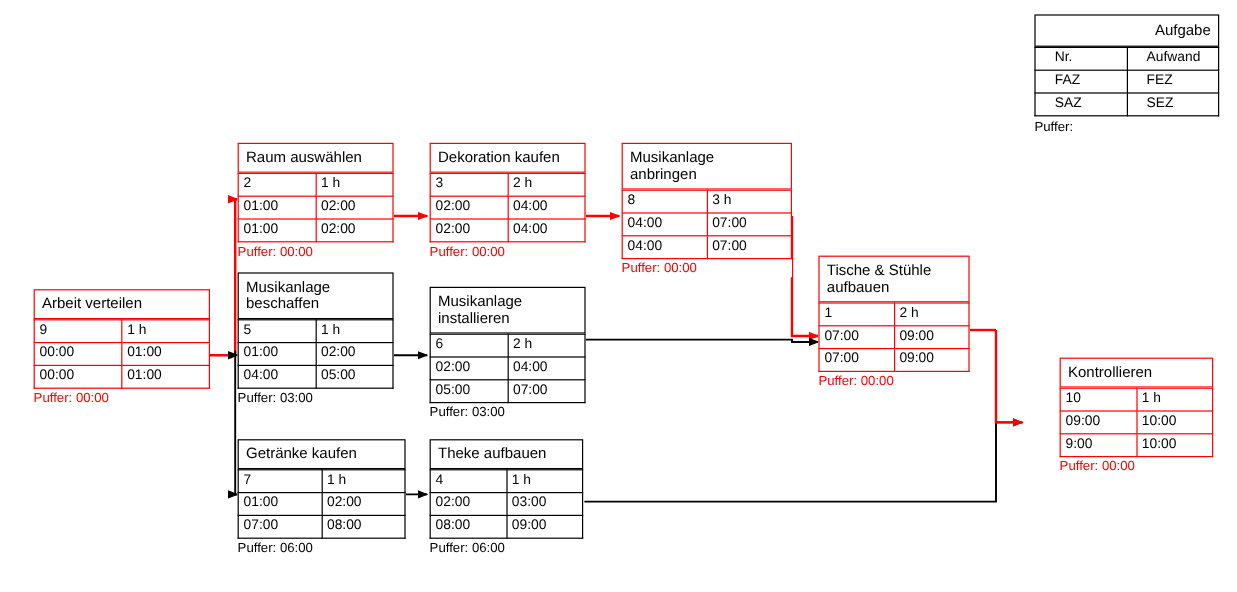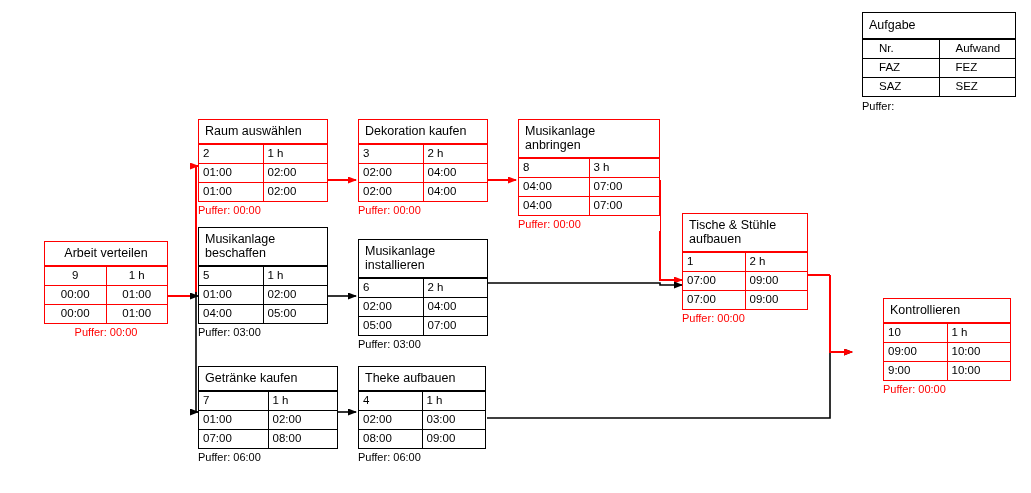--- a/index.html
+++ b/index.html
@@ -72,20 +72,21 @@
   .legend {
     position: absolute;
     width: 154px;
   }
   .legend .title {
     box-sizing: border-box;
     border: 1px solid #000;
     padding: 5px 6px 6px 6px;
     font-size: 12.5px;
     line-height: 14px;
+    text-align: right;
   }
   .legend table {
     border-collapse: collapse;
     width: 100%;
     table-layout: fixed;
   }
   .legend table td {
     border: 1px solid #000;
     font-size: 11.5px;
     line-height: 13px;
@@ -157,21 +158,21 @@
       </tr>
       <tr>
         <td>SAZ</td>
         <td>SEZ</td>
       </tr>
     </tbody>
       </table>
     <div class="puffer">Puffer:</div>
   </div>
 
-  <div class="node crit" style="left:44px; top:241px; width:124px;text-align:center;">
+  <div class="node crit" style="left:28px; top:241px; width:147px;">
     <div class="title">Arbeit verteilen</div>
     <table>
       <tbody>
           <tr>
         <td>9</td>
         <td>1 h</td>
       </tr>
       <tr>
         <td>00:00</td>
         <td>01:00</td>

